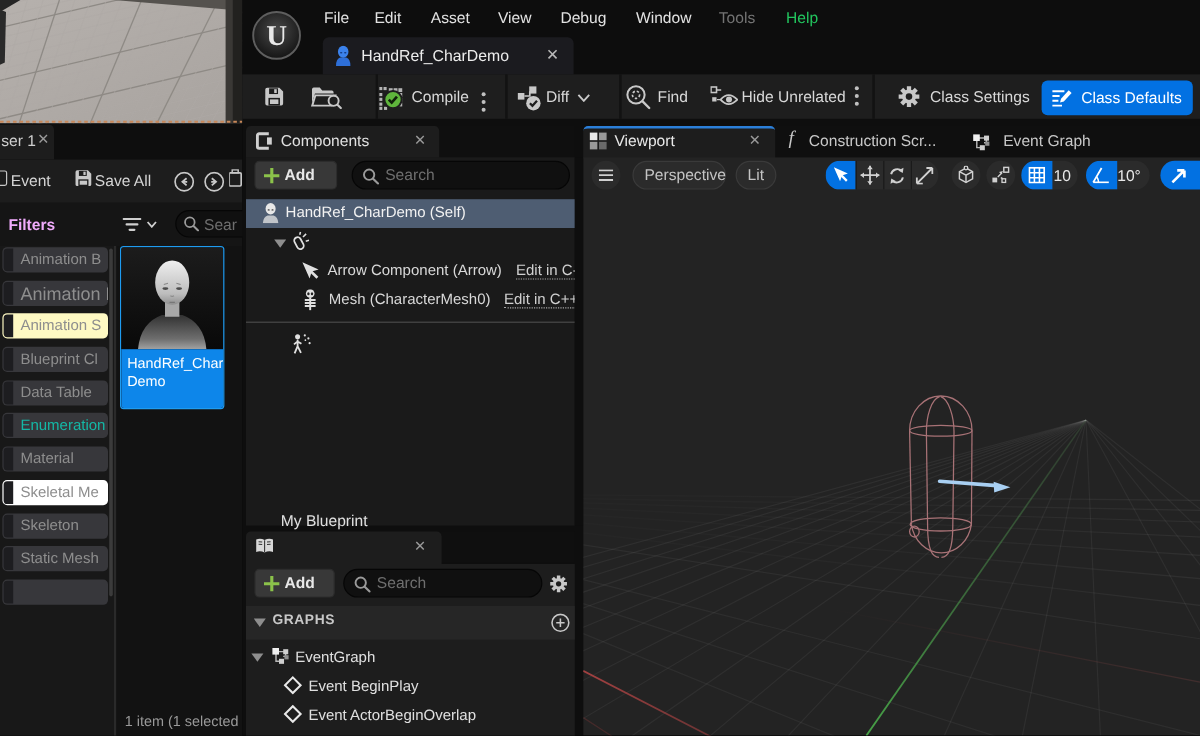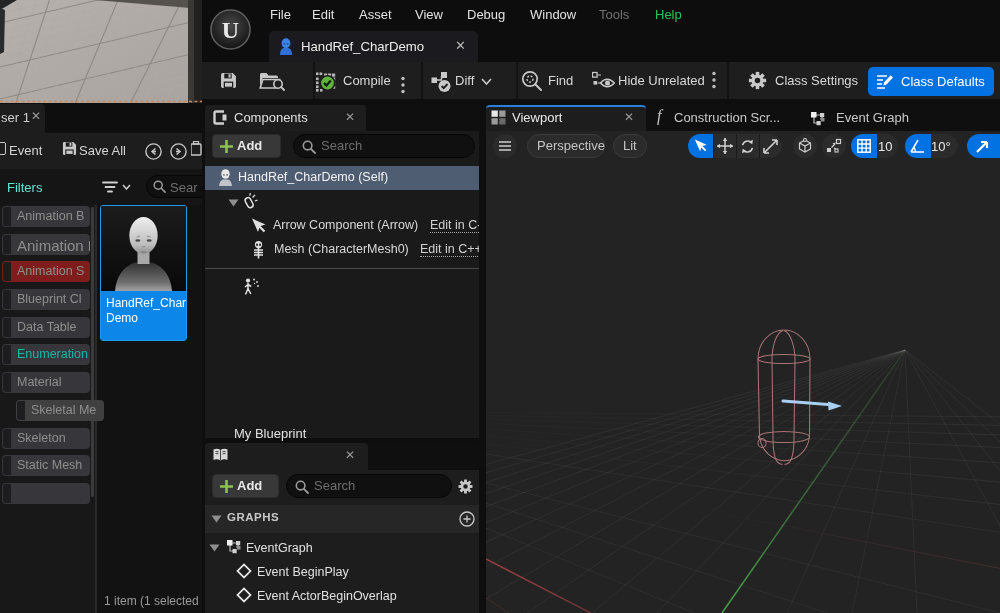--- a/index.html
+++ b/index.html
@@ -82,21 +82,21 @@
     <svg class="abs" style="left:170px;top:143px" width="17" height="17" viewBox="0 0 17 17">
       <circle cx="8.5" cy="8.5" r="7.6" fill="none" stroke="#c8c8c8" stroke-width="1.4"></circle>
       <path d="M6.5 5.5 10 8.5l-3.5 3" fill="none" stroke="#c8c8c8" stroke-width="1.5"></path>
       <path d="M6 8.5h4" stroke="#c8c8c8" stroke-width="1.5"></path>
     </svg>
     <svg class="abs" style="left:191px;top:141px" width="11" height="15" viewBox="0 0 11 15">
       <rect x="0" y="3" width="10" height="11" rx="1" fill="none" stroke="#c8c8c8" stroke-width="1.4"></rect>
       <rect x="2.5" y="0.5" width="5" height="2.5" fill="none" stroke="#c8c8c8" stroke-width="1.2"></rect>
     </svg>
     <div class="abs" style="left:0;top:169px;width:202px;height:36px;background:#151515"></div>
-    <div class="txt" style="left:7px;top:180px;font-size:13px;font-weight:normal;color:#5eead4">Filters</div>
+    <div class="txt" style="left:7px;top:180px;font-size:13px;font-weight:bold;color:#f0abfc">Filters</div>
     <svg class="abs" style="left:102px;top:181px" width="16" height="12" viewBox="0 0 16 12">
       <path d="M1 1.5h14M3.5 6h9M6 10.5h4" stroke="#cfcfcf" stroke-width="1.8" stroke-linecap="round"></path>
     </svg>
     <svg class="abs" style="left:122px;top:184px" width="9" height="6" viewBox="0 0 9 6">
       <path d="M1 1l3.5 4L8 1" stroke="#cfcfcf" stroke-width="1.5" fill="none"></path>
     </svg>
     <div class="abs" style="left:146px;top:175px;width:70px;height:23px;background:#101010;border:1px solid #060606;border-radius:12px"></div>
     <svg class="abs" style="left:153px;top:180px" width="13" height="13" viewBox="0 0 14 14">
       <circle cx="5.6" cy="5.6" r="4.3" fill="none" stroke="#9a9a9a" stroke-width="1.6"></circle>
       <line x1="8.9" y1="8.9" x2="13" y2="13" stroke="#9a9a9a" stroke-width="1.8" stroke-linecap="round"></line>
@@ -107,41 +107,41 @@
     <div class="abs" style="left:91px;top:207px;width:3px;height:290px;background:#3b3b3b;border-radius:2px"></div>
     <div class="abs" style="left:97px;top:205px;width:105px;height:408px;background:#121212"></div>
     <div class="abs" style="left:2px;top:206px;width:88px;height:21px;background:#37373b;border-radius:4px;overflow:hidden">
       <div class="abs" style="left:1px;top:1px;width:8px;height:19px;background:#1d1d20;border-radius:3px 0 0 3px"></div>
       <div class="txt" style="left:15px;top:3px;font-size:12.5px;color:#8e8e8e">Animation B</div>
     </div>
     <div class="abs" style="left:2px;top:234px;width:88px;height:21px;background:#37373b;border-radius:4px;overflow:hidden">
       <div class="abs" style="left:1px;top:1px;width:8px;height:19px;background:#1d1d20;border-radius:3px 0 0 3px"></div>
       <div class="txt" style="left:15px;top:3px;font-size:15px;color:#8e8e8e">Animation N</div>
     </div>
-    <div class="abs" style="left:2px;top:261px;width:88px;height:21px;background:#7f1d1d;border-radius:4px;overflow:hidden">
+    <div class="abs" style="left:2px;top:261px;width:88px;height:21px;background:#fef9c3;border-radius:4px;overflow:hidden">
       <div class="abs" style="left:1px;top:1px;width:8px;height:19px;background:#1d1d20;border-radius:3px 0 0 3px"></div>
       <div class="txt" style="left:15px;top:3px;font-size:12.5px;color:#8e8e8e">Animation S</div>
     </div>
     <div class="abs" style="left:2px;top:289px;width:88px;height:21px;background:#37373b;border-radius:4px;overflow:hidden">
       <div class="abs" style="left:1px;top:1px;width:8px;height:19px;background:#1d1d20;border-radius:3px 0 0 3px"></div>
       <div class="txt" style="left:15px;top:3px;font-size:12.5px;color:#8e8e8e">Blueprint Cl</div>
     </div>
     <div class="abs" style="left:2px;top:317px;width:88px;height:21px;background:#37373b;border-radius:4px;overflow:hidden">
       <div class="abs" style="left:1px;top:1px;width:8px;height:19px;background:#1d1d20;border-radius:3px 0 0 3px"></div>
       <div class="txt" style="left:15px;top:3px;font-size:12.5px;color:#8e8e8e">Data Table</div>
     </div>
     <div class="abs" style="left:2px;top:344px;width:88px;height:21px;background:#37373b;border-radius:4px;overflow:hidden">
       <div class="abs" style="left:1px;top:1px;width:8px;height:19px;background:#1d1d20;border-radius:3px 0 0 3px"></div>
       <div class="txt" style="left:15px;top:3px;font-size:12.5px;color:#14b8a6">Enumeration</div>
     </div>
     <div class="abs" style="left:2px;top:372px;width:88px;height:21px;background:#37373b;border-radius:4px;overflow:hidden">
       <div class="abs" style="left:1px;top:1px;width:8px;height:19px;background:#1d1d20;border-radius:3px 0 0 3px"></div>
       <div class="txt" style="left:15px;top:3px;font-size:12.5px;color:#8e8e8e">Material</div>
     </div>
-    <div class="abs" style="left:16px;top:400px;width:88px;height:21px;background:#404040;border-radius:4px;overflow:hidden">
+    <div class="abs" style="left:2px;top:400px;width:88px;height:21px;background:#ffffff;border-radius:4px;overflow:hidden">
       <div class="abs" style="left:1px;top:1px;width:8px;height:19px;background:#1d1d20;border-radius:3px 0 0 3px"></div>
       <div class="txt" style="left:15px;top:3px;font-size:12.5px;color:#8e8e8e">Skeletal Me</div>
     </div>
     <div class="abs" style="left:2px;top:428px;width:88px;height:21px;background:#37373b;border-radius:4px;overflow:hidden">
       <div class="abs" style="left:1px;top:1px;width:8px;height:19px;background:#1d1d20;border-radius:3px 0 0 3px"></div>
       <div class="txt" style="left:15px;top:3px;font-size:12.5px;color:#8e8e8e">Skeleton</div>
     </div>
     <div class="abs" style="left:2px;top:455px;width:88px;height:21px;background:#37373b;border-radius:4px;overflow:hidden">
       <div class="abs" style="left:1px;top:1px;width:8px;height:19px;background:#1d1d20;border-radius:3px 0 0 3px"></div>
       <div class="txt" style="left:15px;top:3px;font-size:12.5px;color:#8e8e8e">Static Mesh</div>

